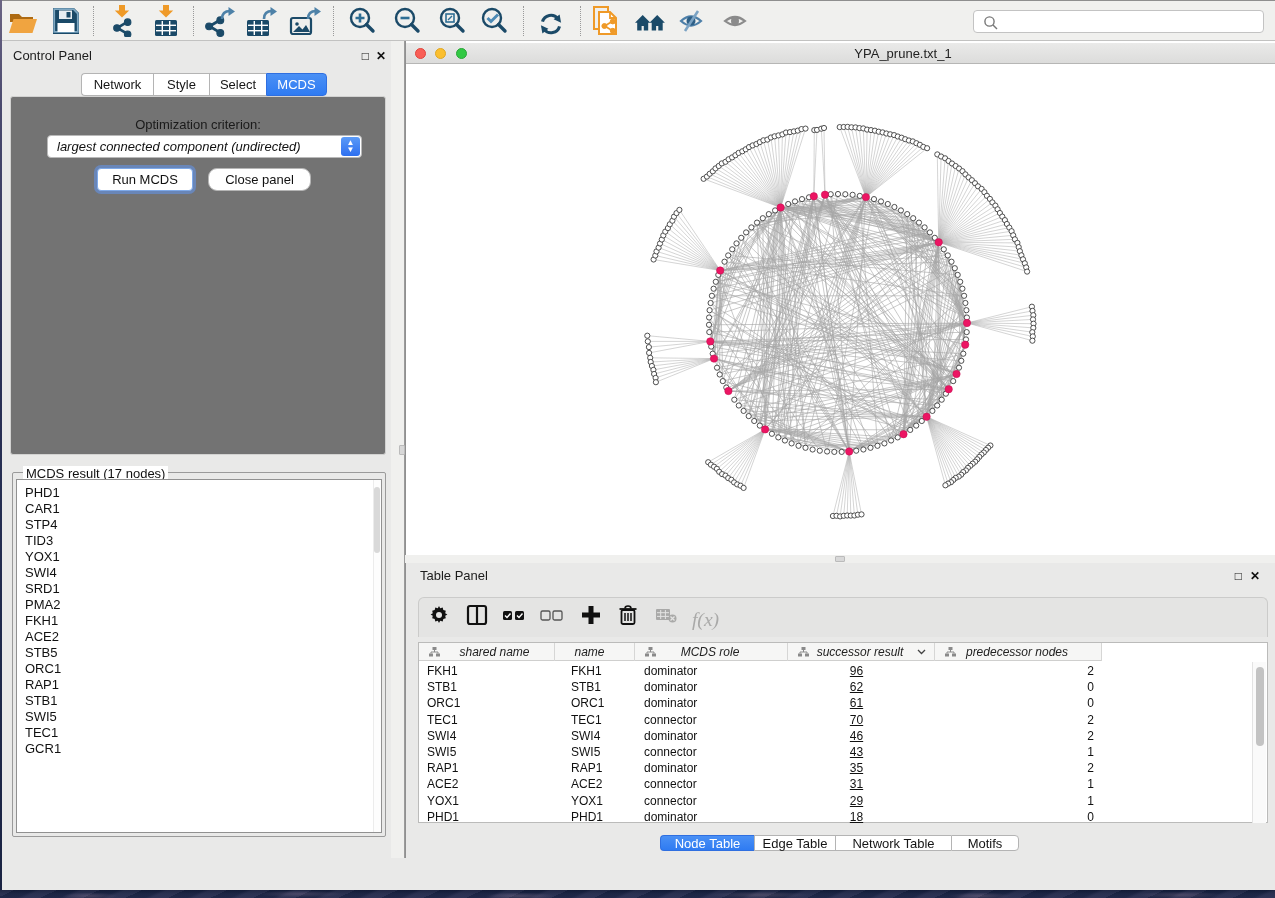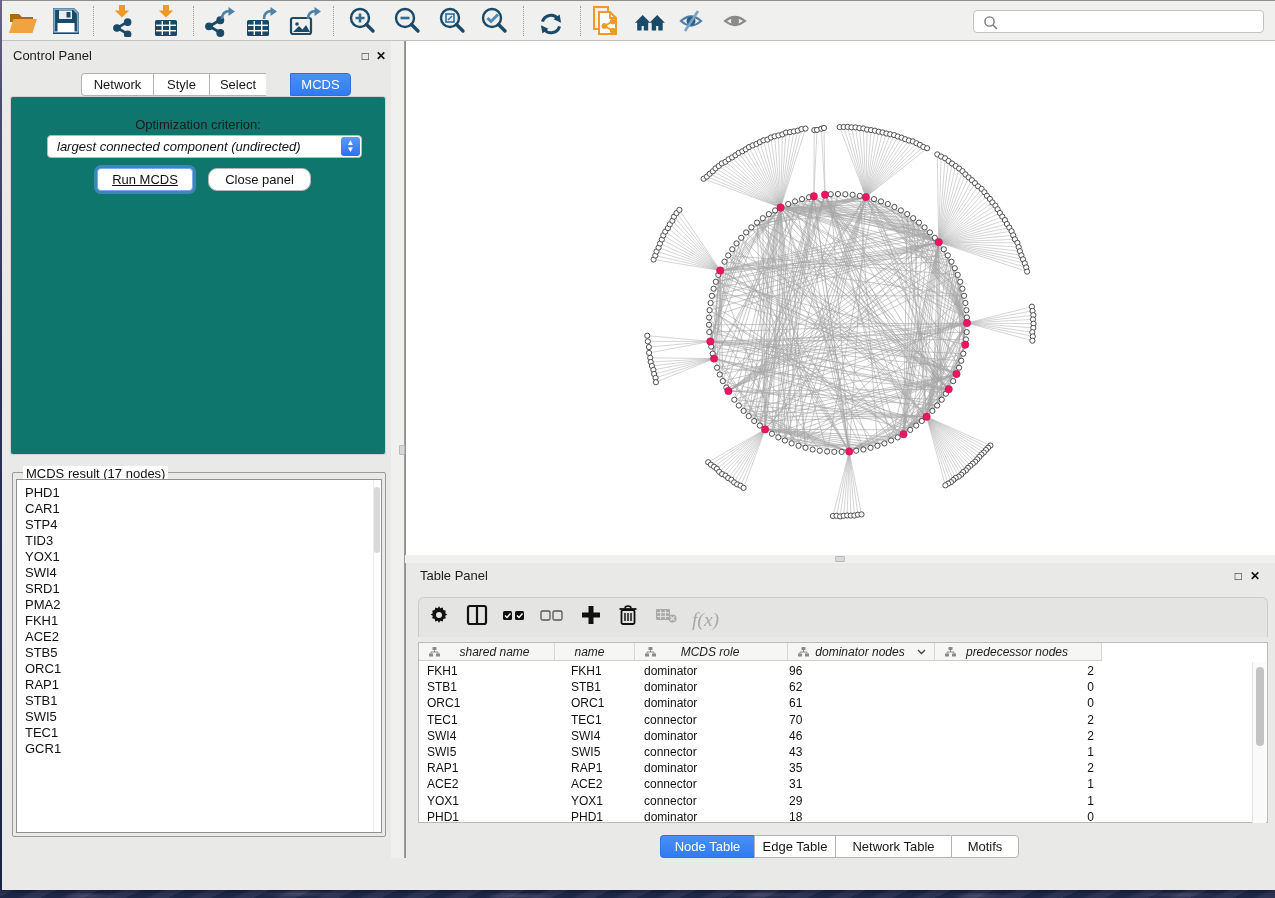--- a/index.html
+++ b/index.html
@@ -25,33 +25,33 @@
 #searchbox { position:absolute; left:971px; top:9px; width:291px; height:23px; background:#fff;
   border:1px solid #c3c3c3; border-radius:4px; }
 
 #cpanel { position:absolute; left:0px; top:41px; width:391px; height:817px; background:#e9e9e8; }
 #cp-title { position:absolute; left:11px; top:7px; font-size:13px; color:#1c1c1c; }
 .winbtns { position:absolute; top:8px; font-size:12px; color:#111; }
 #cp-tabs { position:absolute; left:79px; top:32px; height:23px; display:flex; }
 .tab { height:23px; font-size:13px; color:#151515; background:#fff; border:1px solid #b4b4b4;
   border-right:none; display:flex; align-items:center; justify-content:center; }
 .tab:first-child { border-radius:4px 0 0 4px; }
-.tab:last-child { border-radius:0 4px 4px 0; border-right:1px solid #b4b4b4;margin-left:24px; }
+.tab:last-child { border-radius:0 4px 4px 0; border-right:1px solid #b4b4b4; }
 .tab.sel { background:linear-gradient(180deg,#4a90f5,#2f7bf2); color:#fff; border-color:#2f6fe0; }
-#cp-box { position:absolute; left:8px; top:55px; width:376px; height:359px; background:#0f766e;
+#cp-box { position:absolute; left:8px; top:55px; width:376px; height:359px; background:#737373;
   border:1px solid #d2d2d1; border-radius:3px; }
 #opt-label { position:absolute; left:0; top:20px; width:100%; text-align:center; font-size:13px; color:#1a1a1a; }
 #opt-select { position:absolute; left:36px; top:38px; width:315px; height:23px; background:#fff;
   border:1px solid #b9b9b9; border-radius:4px; font-size:13px; color:#111; line-height:21px; padding-left:9px;font-style:italic; }
 #opt-stepper { position:absolute; right:1px; top:1px; width:19px; height:19px; border-radius:3px;
   background:linear-gradient(180deg,#5b9bf8,#2d6ff0); }
 .chev { position:absolute; left:0; width:100%; text-align:center; color:#fff; font-size:8px; line-height:8px; font-weight:bold;}
 .btn { position:absolute; top:71px; height:23px; background:#fff; border:1px solid #b5b5b5;
   border-radius:4px; font-size:13px; color:#111; text-align:center; line-height:21px; }
-#btn-run { left:86px; width:96px; box-shadow:0 0 0 3px rgba(96,150,240,.55); border-color:#7ea9e8;text-decoration:underline; }
+#btn-run { left:86px; width:96px; box-shadow:0 0 0 3px rgba(96,150,240,.55); border-color:#7ea9e8; }
 #btn-close { left:197px; width:103px;border-radius:9px; }
 
 #mcds-fs { position:absolute; left:10px; top:425px; width:374px; height:371px; }
 #mcds-border { position:absolute; left:0; top:6px; width:374px; height:365px; border:1px solid #9a9a9a; border-radius:2px; }
 #mcds-legend { position:absolute; left:11px; top:0; background:#ffffff; padding:0 3px; font-size:13px; color:#111; }
 #mcds-list { position:absolute; left:4px; top:13px; width:366px; height:354px; background:#fff; border:1px solid #919191; }
 #mcds-items { position:absolute; left:8px; top:5px; font-size:13px; color:#111; line-height:16px; white-space:pre; }
 #mcds-sb { position:absolute; right:0px; top:0px; width:8px; height:100%; background:#fdfdfd; border-left:1px solid #ececec; }
 #mcds-thumb { position:absolute; right:1px; top:7px; width:6px; height:66px; background:#d9d9d9; border-radius:3px; }
 
@@ -69,34 +69,34 @@
 #tl-y { left:29px; background:#fbbf2f; border:0.5px solid #e0a723; }
 #tl-g { left:50px; background:#32c944; border:0.5px solid #2aa638; }
 #netcanvas { position:absolute; left:0; top:24px; width:870px; height:490px; background:#fff; }
 
 #tpanel { position:absolute; left:403px; top:563px; width:870px; height:295px; background:#e9e9e8; border-left:1px solid #909090;}
 #tp-title { position:absolute; left:14px; top:5px; font-size:13px; color:#1c1c1c; }
 #tp-toolbar { position:absolute; left:12px; top:34px; width:850px; height:40px; background:#e4e4e3;
   border:1px solid #cbcbca; border-radius:6px 6px 0 0; border-bottom:none; }
 #tp-table { position:absolute; left:12px; top:79px; width:850px; height:181px; background:#fff; border:1px solid #bbbbba; }
 #tp-tabs { position:absolute; left:254px; top:272px; height:20px; display:flex; }
-.ttab { height:23px; font-size:13px; color:#151515; background:#fff; border:1px solid #b4b4b4;
+.ttab { height:16px; font-size:13px; color:#151515; background:#fff; border:1px solid #b4b4b4;
   border-right:none; display:flex; align-items:center; justify-content:center; }
 .ttab:first-child { border-radius:4px 0 0 4px; }
 .ttab:last-child { border-radius:0 4px 4px 0; border-right:1px solid #b4b4b4; }
 .ttab.sel { background:linear-gradient(180deg,#4a90f5,#2f7bf2); color:#fff; border-color:#2f6fe0; }
 
 #thead { position:absolute; left:0; top:0; width:683px; height:18px; background:#f6f6f5; border-bottom:1px solid #cfcfce; font-size:12px; color:#222;}
 .hcell { position:absolute; top:0; height:18px; border-right:1px solid #d6d6d5; }
 .hlabel { position:absolute; top:2px; width:100%; text-align:center;font-style:italic; }
 .trow { position:absolute; left:0; width:848px; height:17px; font-size:12px; color:#111; }
 .c0 { position:absolute; left:8px; top:2px; }
 .c1 { position:absolute; left:152px; top:2px; }
 .c2 { position:absolute; left:225px; top:2px; }
-.c3 { position:absolute; left:370px; top:2px; width:135px; text-align:left;}
+.c3 { position:absolute; left:370px; top:2px; width:135px; text-align:center;text-decoration:underline;}
 .c4 { position:absolute; left:540px; top:2px; width:135px; text-align:right;}
 #tsb { position:absolute; right:1px; top:19px; width:14px; height:161px; background:#fafafa; border-left:1px solid #e3e3e3;}
 #tsb-thumb { position:absolute; left:3px; top:5px; width:8px; height:79px; background:#c3c3c3; border-radius:4px; }
 
 #statusbar { position:absolute; left:0; top:858px; width:1273px; height:32px; background:#e9e9e8; border-top:1px solid #c6c6c5; }
 #sb-left { position:absolute; left:10px; top:8px; width:28px; height:22px; background:#fcfcfc; border:1px solid #b3b3b3; border-radius:3px; }
 #sb-mem { position:absolute; right:9px; top:7px; width:75px; height:23px; background:#f7f7f6; border:1px solid #b3b3b3; font-size:12px; color:#111; }
 #sb-mem .dot { position:absolute; left:11px; top:6px; width:11px; height:11px; border-radius:50%; background:#199a35; }
 #sb-mem .t { position:absolute; left:28px; top:4px; }
 </style>
@@ -292,20 +292,26 @@
         <div id="mcds-sb">
             <div id="mcds-thumb"></div>
           </div>
       </div>
     </div>
   </div>
   <div id="vsplit">
       <div id="vgrip"></div>
     </div>
   <div id="netpane">
+    <div id="nettitle">
+      <span class="tl" id="tl-r"></span>
+        <span class="tl" id="tl-y"></span>
+        <span class="tl" id="tl-g"></span>
+      <span class="t">YPA_prune.txt_1</span>
+    </div>
     <div id="netcanvas"><svg width="870" height="490" viewBox="0 0 870 490">
 <g stroke="#9e9e9e" stroke-width="0.55" opacity="0.8" fill="none">
 <line x1="374.6" y1="142.5" x2="297.6" y2="113.8"></line>
 <line x1="374.6" y1="142.5" x2="300.9" y2="111.6"></line>
 <line x1="374.6" y1="142.5" x2="303.7" y2="108.8"></line>
 <line x1="374.6" y1="142.5" x2="306.8" y2="106.3"></line>
 <line x1="374.6" y1="142.5" x2="309.5" y2="103.4"></line>
 <line x1="374.6" y1="142.5" x2="312.7" y2="101.0"></line>
 <line x1="374.6" y1="142.5" x2="315.8" y2="98.4"></line>
 <line x1="374.6" y1="142.5" x2="319.5" y2="96.8"></line>
@@ -1208,21 +1214,21 @@
             </svg>
             <div class="hlabel" style="left:-1px">MCDS role</div>
           </div>
           <div class="hcell" style="left:369px;width:147px;">
             <svg width="11" height="10" viewBox="0 0 11 10" style="position:absolute;left:10px;top:4px">
               <rect x="3.5" y="0" width="4" height="3" fill="#8a8a8a"></rect>
               <rect x="0" y="6.5" width="4" height="3" fill="#8a8a8a"></rect>
               <rect x="7" y="6.5" width="4" height="3" fill="#8a8a8a"></rect>
               <path d="M5.5 3 v2 M2 6.5 V5 h7 v1.5" stroke="#8a8a8a" fill="none" stroke-width="1"></path>
             </svg>
-            <div class="hlabel" style="left:-1px">dominator nodes</div>
+            <div class="hlabel" style="left:-1px">successor result</div>
             <svg width="9" height="6" viewBox="0 0 9 6" style="position:absolute;right:8px;top:6px">
               <path d="M1 1 l3.5 3.5 L8 1" stroke="#444" stroke-width="1.3" fill="none"></path>
             </svg>
           </div>
           <div class="hcell" style="left:516px;width:167px;">
             <svg width="11" height="10" viewBox="0 0 11 10" style="position:absolute;left:10px;top:4px">
               <rect x="3.5" y="0" width="4" height="3" fill="#8a8a8a"></rect>
               <rect x="0" y="6.5" width="4" height="3" fill="#8a8a8a"></rect>
               <rect x="7" y="6.5" width="4" height="3" fill="#8a8a8a"></rect>
               <path d="M5.5 3 v2 M2 6.5 V5 h7 v1.5" stroke="#8a8a8a" fill="none" stroke-width="1"></path>

